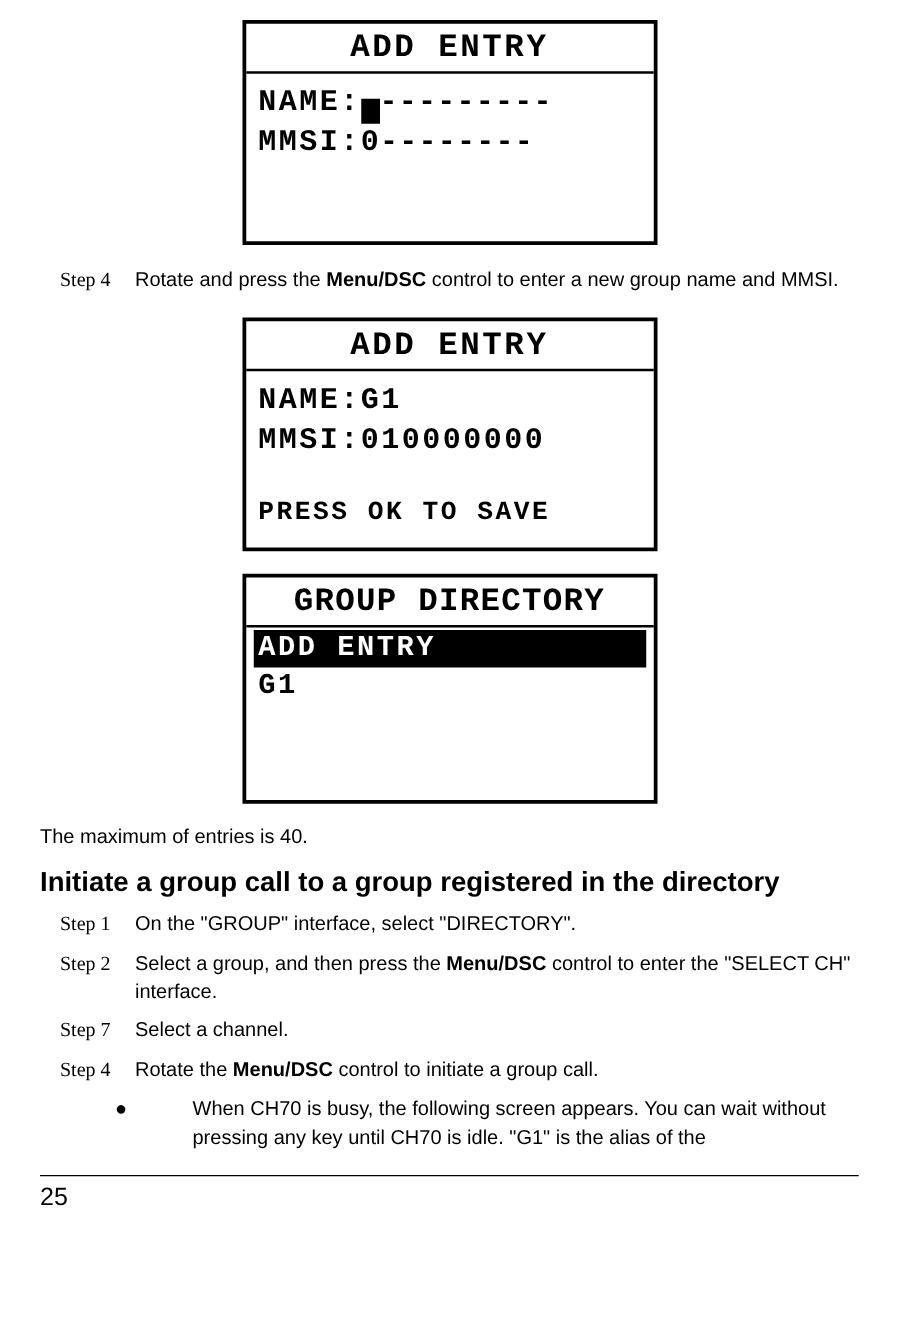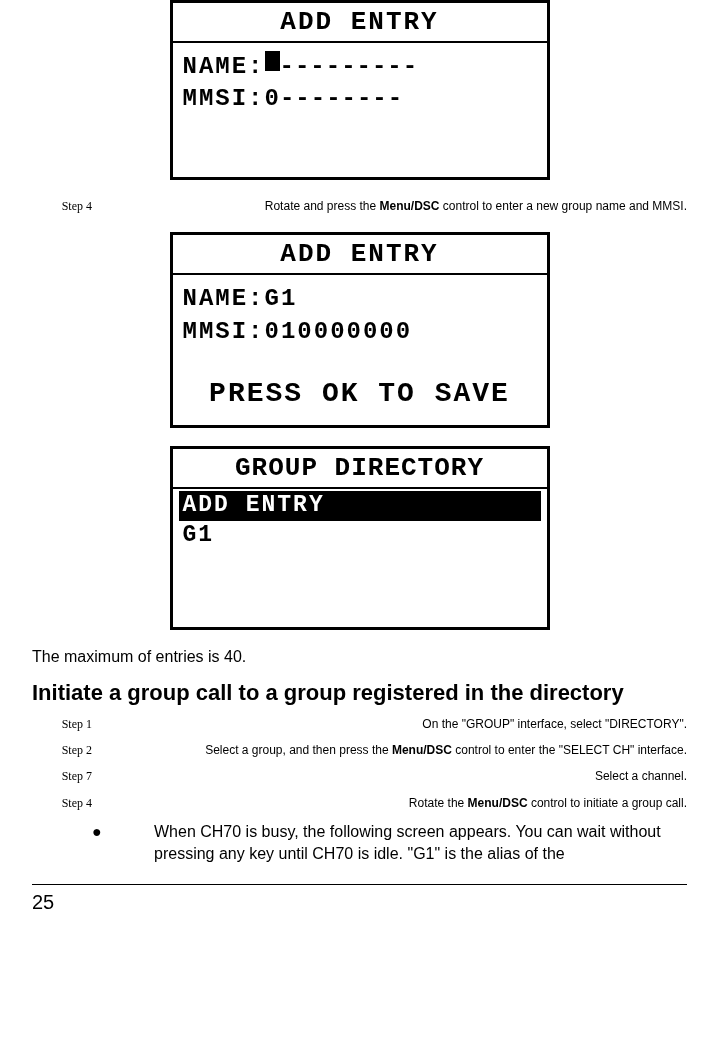--- a/index.html
+++ b/index.html
@@ -9,22 +9,22 @@
     font-family: Arial, Helvetica, sans-serif;
     width: 719px;
     color: #000;
   }
   .page {
     padding: 0 32px 0 32px;
     box-sizing: border-box;
   }
   .lcd {
     border: 3px solid #000;
-    width: 380px;
-    margin: 0 auto 18px auto;
+    width: 332px;
+    margin: 16px auto 18px auto;
     font-family: "Courier New", monospace;
     font-weight: bold;
     letter-spacing: 2px;
     background: #fff;
     box-sizing: border-box;
   }
   .lcd-title {
     text-align: center;
     font-size: 26px;
     border-bottom: 2px solid #000;
@@ -32,35 +32,35 @@
   }
   .lcd-body {
     padding: 8px 10px 6px 10px;
     min-height: 120px;
   }
   .lcd-line {
     font-size: 24px;
     line-height: 1.35;
     white-space: pre;
     display: flex;
-    align-items: flex-start;
+    align-items: flex-end;
   }
   .cursor {
     display: inline-block;
     width: 15px;
     height: 20px;
     background: #000;
     vertical-align: middle;
   }
   .dashes {
     letter-spacing: 1px;
   }
   .lcd-footer {
-    text-align: center;
-    font-size: 28px;
+    text-align: left;
+    font-size: 21px;
     padding: 30px 0 10px 0;
   }
   .lcd-menu-sel {
     background: #000;
     color: #fff;
     font-size: 23px;
     padding: 1px 4px;
     letter-spacing: 2px;
     margin-bottom: 1px;
     line-height: 1.2;
@@ -73,24 +73,23 @@
     font-size: 23px;
     padding: 0 4px;
     line-height: 1.2;
   }
   .lcd2-body {
     padding: 2px 6px 6px 6px;
     min-height: 130px;
   }
   .step-row {
     display: flex;
-    margin: 6px 0 10px 0;
-    font-size: 12px;
+    margin: 6px 0 10px 16px;
+    font-size: 16px;
     line-height: 1.35;
-    text-align: right;
   }
   .step-label {
     font-family: "Times New Roman", serif;
     width: 60px;
     flex-shrink: 0;
   }
   .step-text {
     flex: 1;
   }
   .bold { font-weight: bold; }

